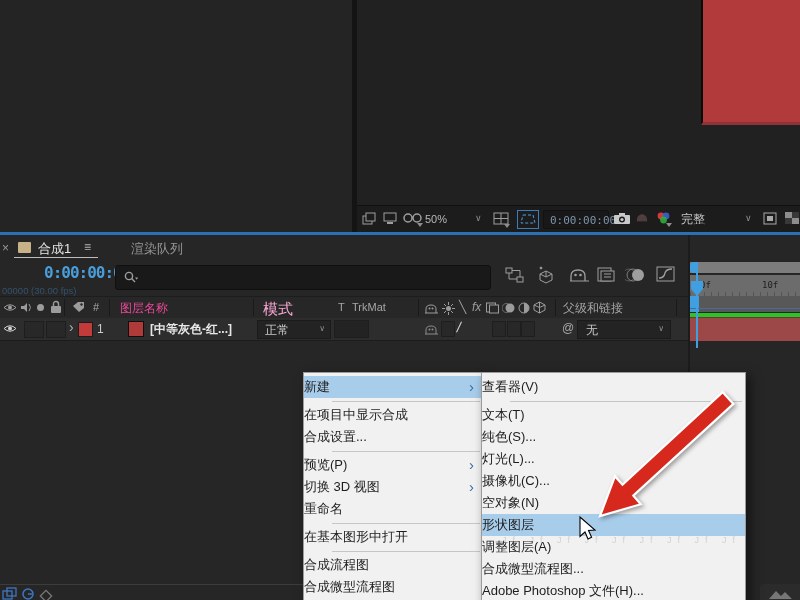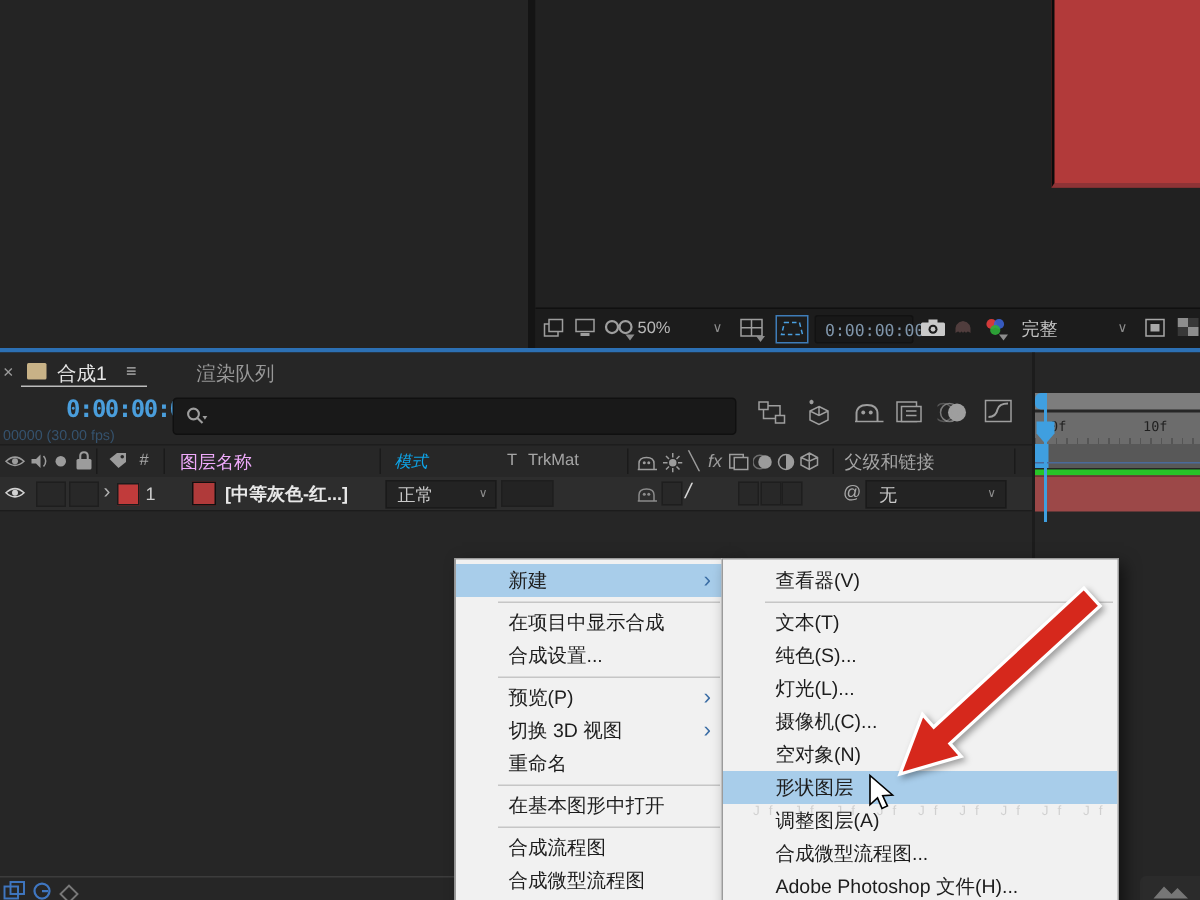--- a/index.html
+++ b/index.html
@@ -3,21 +3,21 @@
 <meta charset="utf-8">
 <style>
   html,body{margin:0;padding:0;background:#111;}
   #screen{position:relative;width:800px;height:600px;overflow:hidden;background:#232323;
           font-family:"Liberation Sans",sans-serif;-webkit-font-smoothing:antialiased;}
   .abs{position:absolute;}
   .txt{white-space:nowrap;}
   
   .menu{position:absolute;background:#f1f1f1;border:1px solid #9b9b9b;box-shadow:4px 4px 10px rgba(0,0,0,.55);
         padding:3px 0;z-index:40;font-size:13px;color:#1d1d1d;}
-  .menu .item{height:22px;line-height:22px;padding-left:35px;position:relative;white-space:nowrap;}
+  .menu .item{height:22px;line-height:22px;position:relative;white-space:nowrap;}
   .menu .item .arr{position:absolute;right:9px;top:0;font-size:15px;color:#3c6ea5;line-height:21px;}
   .menu .item.hl{background:#a8cdea;}
   .menu .sep{height:6px;position:relative;}
   .menu .sep::after{content:"";position:absolute;left:28px;right:3px;top:3px;border-top:1px solid #c6c6c6;}
   .cell{position:absolute;background:#282828;border:1px solid #1e1e1e;}
   .mini-caret{position:absolute;width:0;height:0;border-left:3px solid transparent;border-right:3px solid transparent;border-top:4px solid #8d8d8d;}
   .vline{position:absolute;width:1px;background:#1a1a1a;}
   svg{display:block;}
 </style>
 </head>
@@ -196,23 +196,23 @@
       </div>
       <div class="vline" style="left:64px;top:2px;height:17px;"></div>
       <div class="abs" style="left:72px;top:4px;">
         <svg width="14" height="13">
             <path d="M1 5 L6 1 L12 1 L12 7 L7 11 Z" fill="#9c9c9c"></path>
             <circle cx="9.5" cy="3.5" r="1.2" fill="#272727"></circle>
           </svg>
       </div>
       <div class="abs txt" style="left:93px;top:4px;font-size:11px;color:#a6a6a6;">#</div>
       <div class="vline" style="left:109px;top:2px;height:17px;"></div>
-      <div class="abs txt" style="left:120px;top:3px;font-size:12px;color:#f0abfc;">图层名称</div>
+      <div class="abs txt" style="left:120px;top:3px;font-size:12px;color:#ec4899;">图层名称</div>
       <div class="vline" style="left:253px;top:2px;height:17px;"></div>
-      <div class="abs txt" style="left:263px;top:3px;font-size:11px;color:#0ea5e9;font-style:italic;">模式</div>
+      <div class="abs txt" style="left:263px;top:3px;font-size:15px;color:#f9a8d4;">模式</div>
       <div class="abs txt" style="left:338px;top:4px;font-size:11px;color:#a6a6a6;">T</div>
       <div class="abs txt" style="left:352px;top:4px;font-size:11px;color:#a6a6a6;">TrkMat</div>
       <div class="vline" style="left:418px;top:2px;height:17px;"></div>
       <div class="abs" style="left:425px;top:6px;">
         <svg width="14" height="11">
             <path d="M1 10 V6 Q1 2 6 2 Q11 2 11 6 V10" fill="none" stroke="#9c9c9c"></path>
             <circle cx="4.5" cy="5.5" r="1" fill="#9c9c9c"></circle>
             <circle cx="7.5" cy="5.5" r="1" fill="#9c9c9c"></circle>
             <path d="M0 10 H13" stroke="#9c9c9c"></path>
           </svg>

